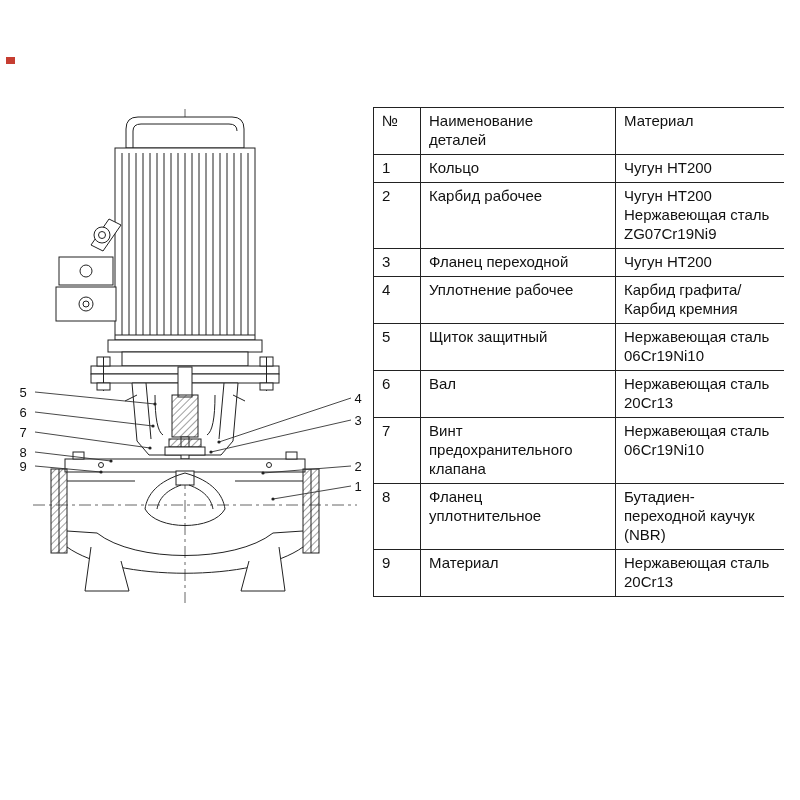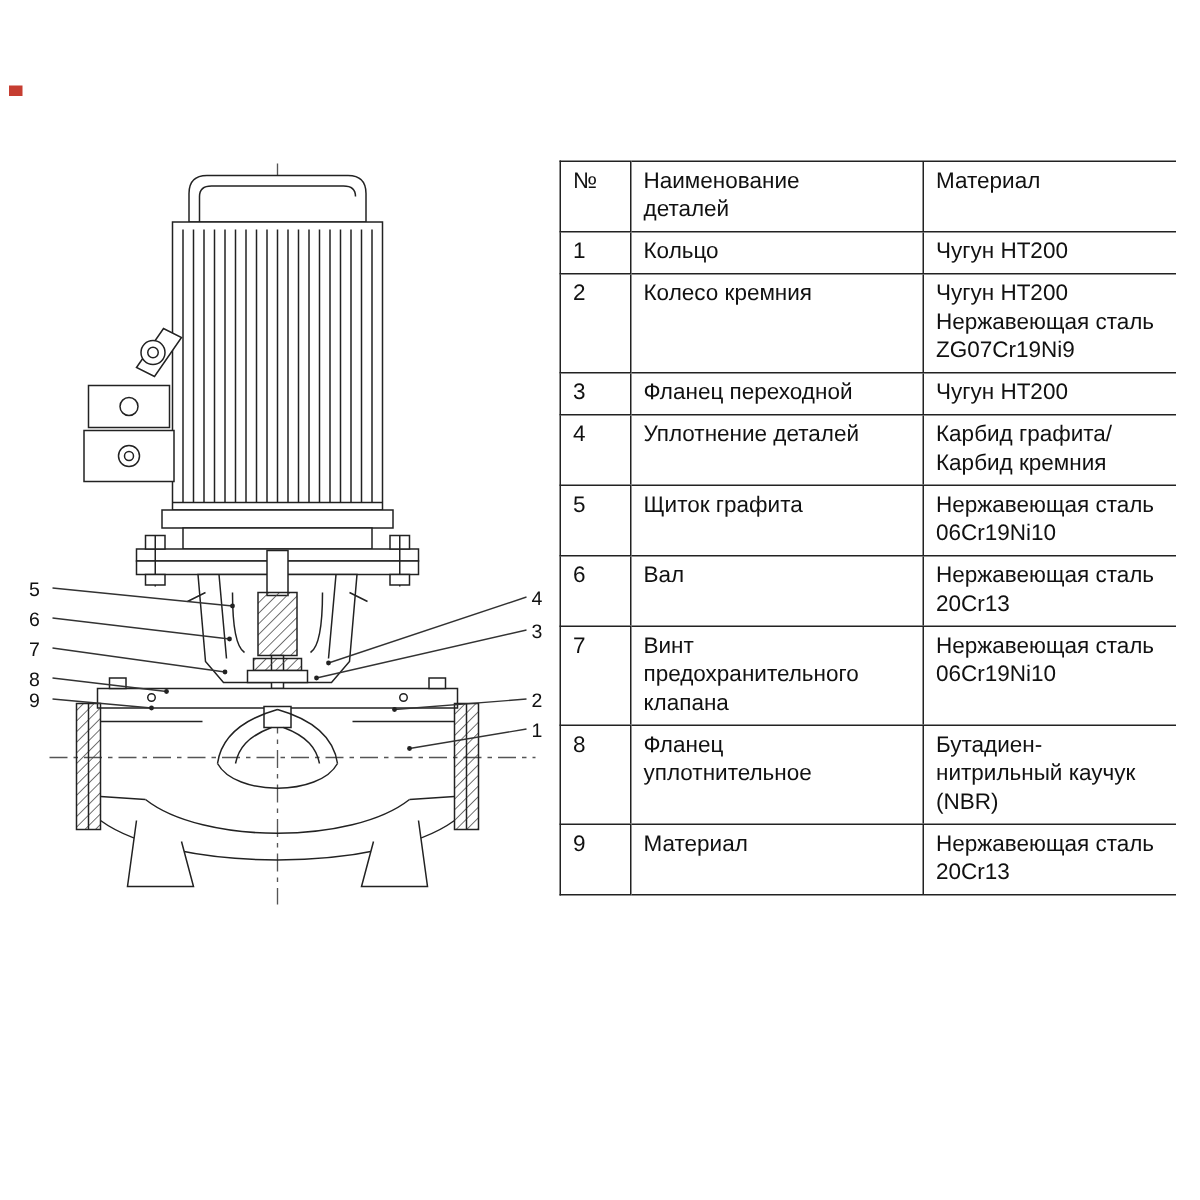--- a/index.html
+++ b/index.html
@@ -176,42 +176,42 @@
   </thead>
   <tbody>
   <tr>
     <td>1</td>
     <td>Кольцо</td>
     <td>Чугун HT200</td>
   </tr>
 
   <tr>
     <td>2</td>
-    <td>Колесо кремния</td>
+    <td>Карбид рабочее</td>
     <td>Чугун HT200
 Нержавеющая сталь
 ZG07Cr19Ni9</td>
   </tr>
 
   <tr>
     <td>3</td>
     <td>Фланец переходной</td>
     <td>Чугун HT200</td>
   </tr>
 
   <tr>
     <td>4</td>
-    <td>Уплотнение деталей</td>
+    <td>Уплотнение рабочее</td>
     <td>Карбид графита/
 Карбид кремния</td>
   </tr>
 
   <tr>
     <td>5</td>
-    <td>Щиток графита</td>
+    <td>Щиток защитный</td>
     <td>Нержавеющая сталь
 06Cr19Ni10</td>
   </tr>
 
   <tr>
     <td>6</td>
     <td>Вал</td>
     <td>Нержавеющая сталь
 20Cr13</td>
   </tr>
@@ -223,21 +223,21 @@
 клапана</td>
     <td>Нержавеющая сталь
 06Cr19Ni10</td>
   </tr>
 
   <tr>
     <td>8</td>
     <td>Фланец
 уплотнительное</td>
     <td>Бутадиен-
-нитрильный каучук
+переходной каучук
 (NBR)</td>
   </tr>
 
   <tr>
     <td>9</td>
     <td>Материал</td>
     <td>Нержавеющая сталь
 20Cr13</td>
   </tr>
 </tbody>

